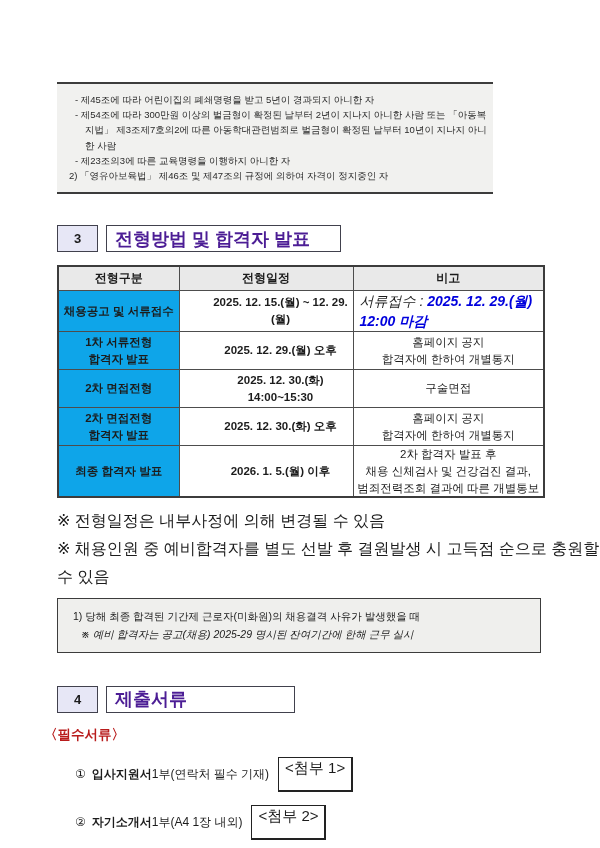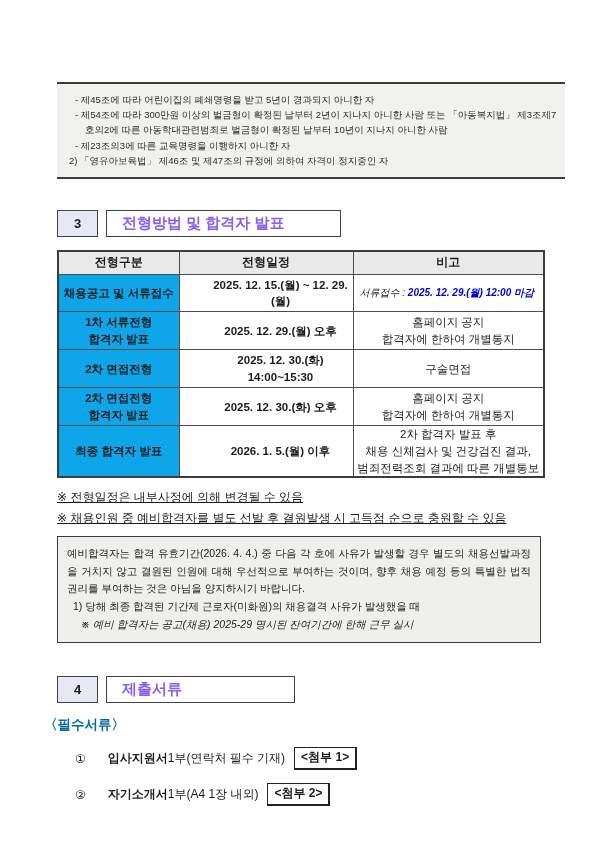--- a/index.html
+++ b/index.html
@@ -10,21 +10,21 @@
     width: 600px;
     height: 848px;
     background: #ffffff;
     overflow: hidden;
     padding-left: 57px;
   }
 
   
   .top-box {
     margin-top: 82px;
-    width: 508px;
+    width: 436px;
     background: #f1f1ef;
     border-top: 2px solid #3c3c3c;
     border-bottom: 2px solid #3c3c3c;
     padding: 8px 4px 9px 10px;
     font-size: 9.5px;
     line-height: 1.6;
     color: #2a2a2a;
   }
   .top-box .line-dash { padding-left: 18px; text-indent: -10px; }
   .top-box .line-num  { padding-left: 14px; text-indent: -12px; }
@@ -37,22 +37,22 @@
     width: 41px;
     background: #e7e7f6;
     border: 1.5px solid #41414d;
     display: flex; align-items: center; justify-content: center;
     font-weight: bold; font-size: 13px; color: #1c1c1c;
   }
   .section-title {
     background: #ffffff;
     border: 1.5px solid #41414d;
     display: flex; align-items: center;
-    padding-left: 15px;
-    font-weight: bold; font-size: 15px; color: #8b5cf6;
+    padding-left: 8px;
+    font-weight: bold; font-size: 18px; color: #4c1d95;
   }
   .sec3 .section-title { width: 235px; }
   .sec4 .section-title { width: 189px; }
 
   
   .sched-table {
     margin-top: 13px;
     width: 486px;
     border-collapse: collapse;
     table-layout: fixed;
@@ -70,61 +70,61 @@
   .sched-table col.c1 { width: 121px; }
   .sched-table col.c2 { width: 174px; }
   .sched-table col.c3 { width: 191px; }
   .sched-table th { background: #e9e9e9; font-weight: bold; font-size: 12px; height: 24px; }
   .sched-table td.cat { background: #0ea5e9; font-weight: bold; }
   .sched-table td.sch { font-weight: bold; padding-left: 29px; }
   .sched-table tr.r1 td { height: 37px; }
   .sched-table tr.r2 td, .sched-table tr.r3 td, .sched-table tr.r4 td { height: 38px; }
   .sched-table tr.r5 td { height: 51px; }
   .sched-table td.note { font-weight: normal; }
-  .sched-table td.note-first { text-align: left; padding-left: 6px; font-style: italic; font-size: 10px; }
+  .sched-table td.note-first { text-align: left; padding-left: 6px; font-style: italic; font-size: 14px; }
   .note-blue { color: #0000dd; font-weight: bold; }
 
   
-  .notes { margin-top: 9px; font-size: 12px; line-height: 1.75; color: #1c1c1c; text-decoration: underline; }
+  .notes { margin-top: 9px; font-size: 16px; line-height: 1.75; color: #1c1c1c; }
 
   
   .reserve-box {
     margin-top: 7px;
     width: 484px;
     background: #efefed;
     border: 1.5px solid #3c3c3c;
     padding: 8px 9px 9px 9px;
     font-size: 10.5px;
     line-height: 1.65;
     color: #202020;
   }
   .reserve-box .para { text-align: justify; }
   .reserve-box .item1 { margin-top: 1px; padding-left: 6px; }
   .reserve-box .item2 { padding-left: 14px; font-style: italic; }
 
   
   .docs-heading {
     margin-top: 13px;
     margin-left: -13px;
-    color: #0369a1;
+    color: #b91c1c;
     font-weight: bold;
     font-size: 13.5px;
   }
   .doc-item { margin-top: 13px; margin-left: 18px; font-size: 12px; display: flex; align-items: center; }
   .doc-item .circ { margin-right: 6px; }
-  .doc-item .doc-bold { font-weight: bold; margin-left: 16px; }
+  .doc-item .doc-bold { font-weight: bold; }
   .attach-tag {
     display: inline-block;
     margin-left: 9px;
     border: 1px solid #222;
     border-right-width: 2.5px;
     border-bottom-width: 2.5px;
-    font-size: 12px;
-    font-weight: bold;
-    padding: 1px 6px 2px 6px;
+    font-size: 15px;
+    font-weight: normal;
+    padding: 1px 6px 12px 6px;
     background: #ffffff;
     color: #1c1c1c;
   }
 </style>
 </head>
 <body>
 
 <div class="page">
 
   <div class="top-box">
@@ -186,21 +186,20 @@
       </tr>
     </tbody>
   </table>
 
   <div class="notes">
     <div>※ 전형일정은 내부사정에 의해 변경될 수 있음</div>
     <div>※ 채용인원 중 예비합격자를 별도 선발 후 결원발생 시 고득점 순으로 충원할 수 있음</div>
   </div>
 
   <div class="reserve-box">
-    <div class="para">예비합격자는 합격 유효기간(2026. 4. 4.) 중 다음 각 호에 사유가 발생할 경우 별도의 채용선발과정을 거치지 않고 결원된 인원에 대해 우선적으로 부여하는 것이며, 향후 채용 예정 등의 특별한 법적 권리를 부여하는 것은 아님을 양지하시기 바랍니다.</div>
     <div class="item1">1) 당해 최종 합격된 기간제 근로자(미화원)의 채용결격 사유가 발생했을 때</div>
     <div class="item2">※ 예비 합격자는 공고(채용) 2025-29 명시된 잔여기간에 한해 근무 실시</div>
   </div>
 
   <div class="section-header sec4">
     <div class="section-number">4</div>
     <div class="section-title">제출서류</div>
   </div>
 
   <div class="docs-heading">〈필수서류〉</div>

